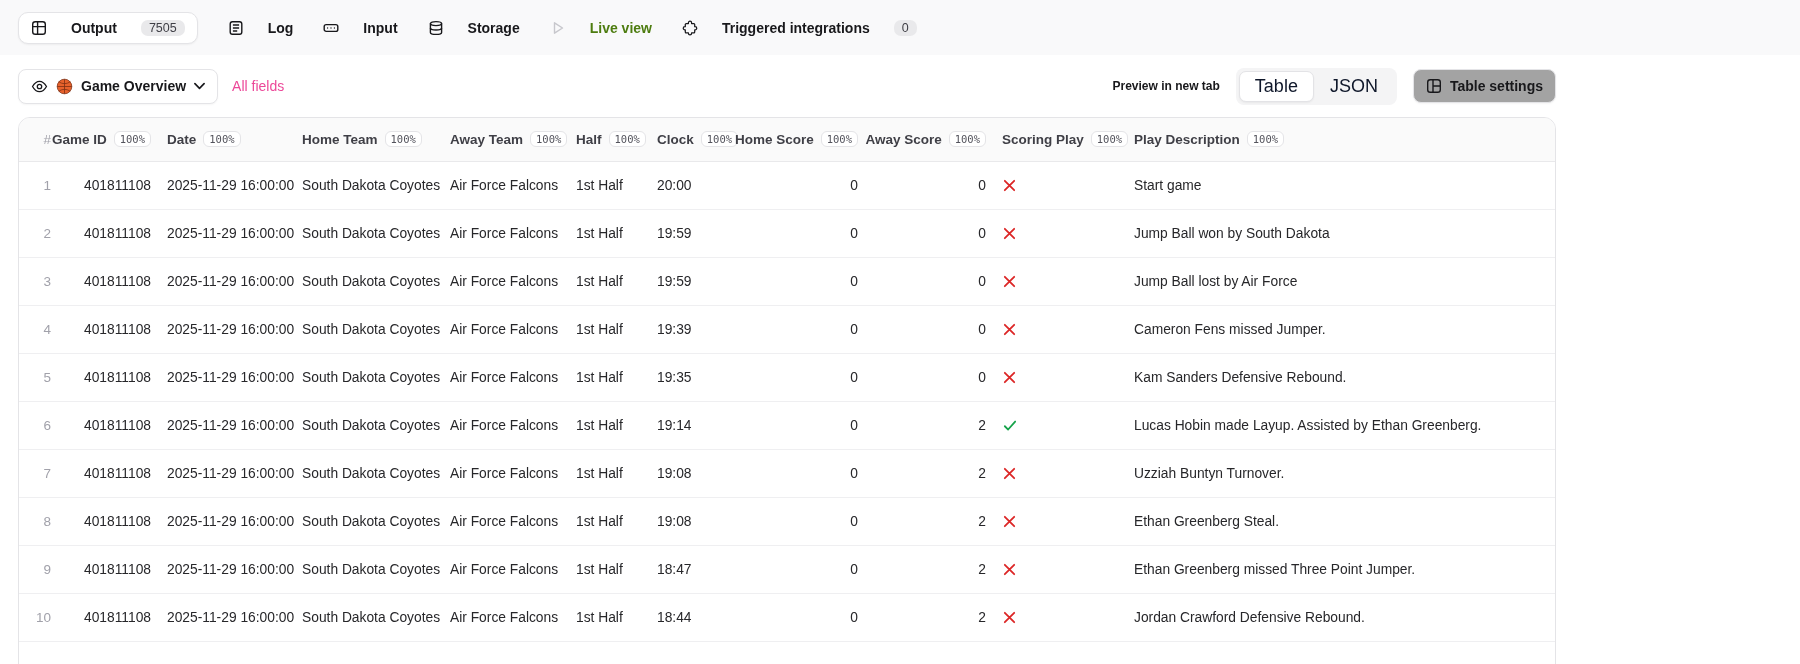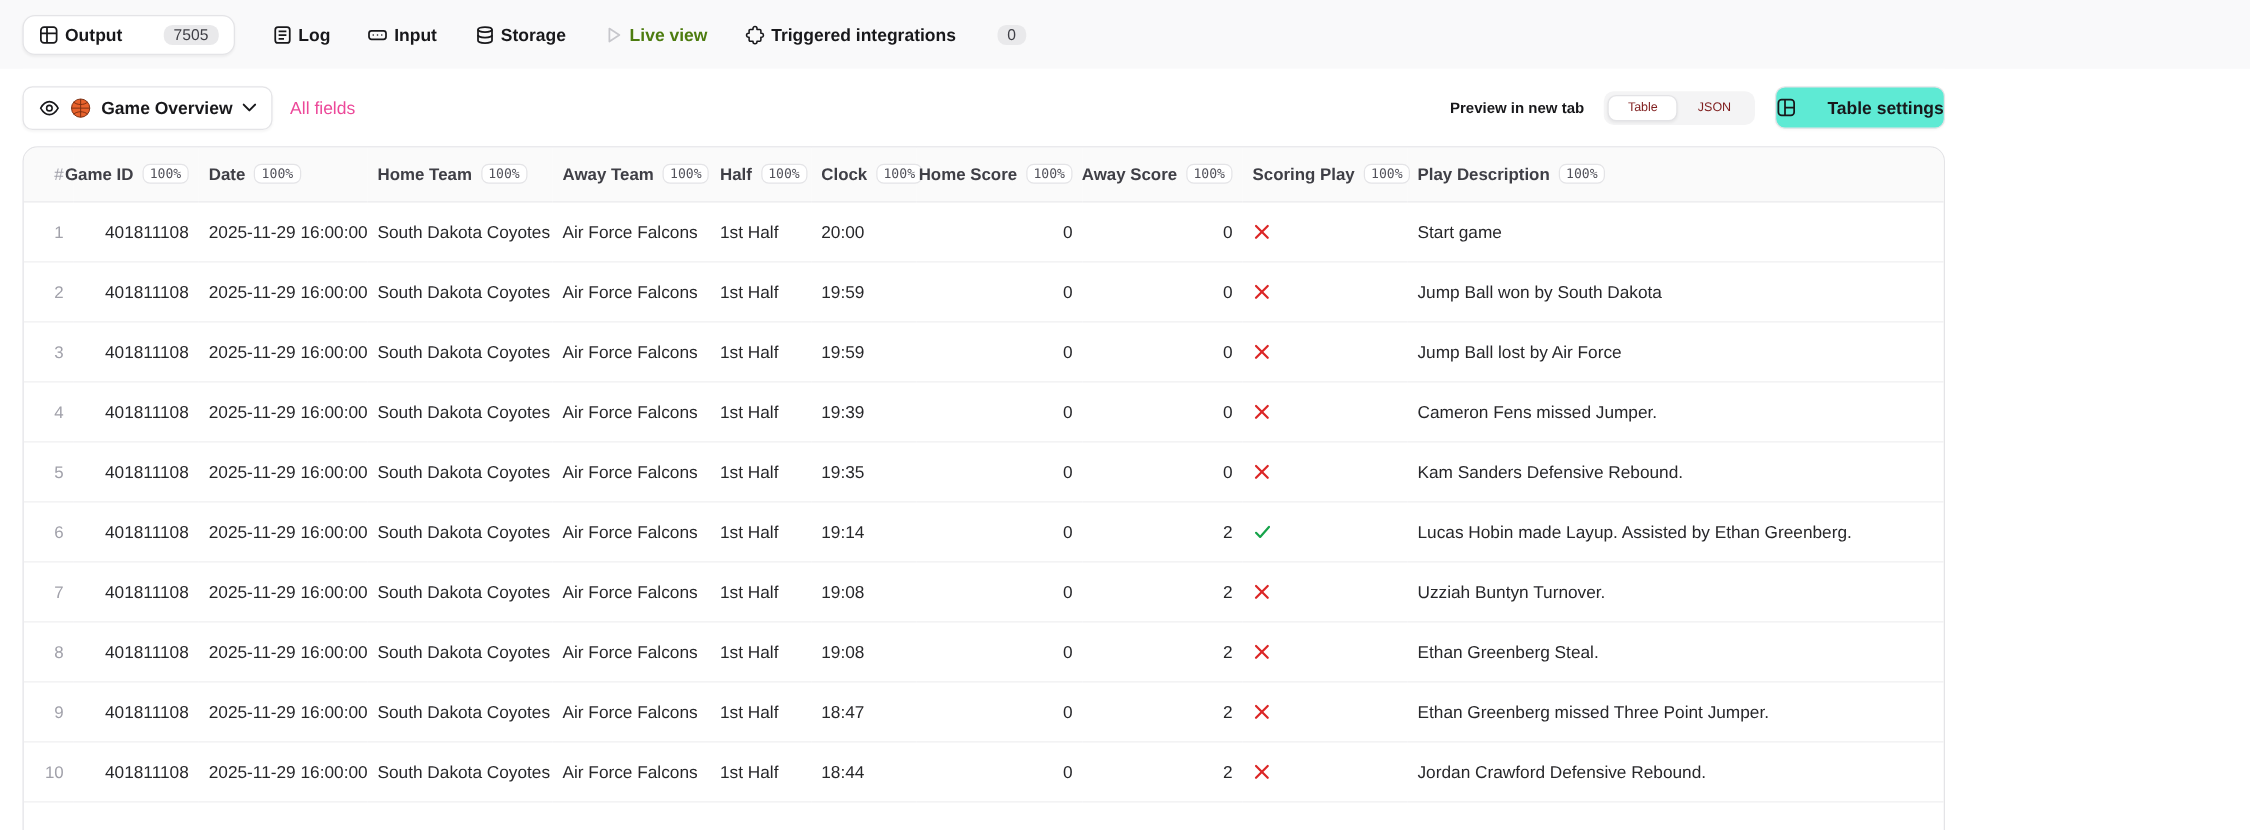--- a/index.html
+++ b/index.html
@@ -2,48 +2,48 @@
 <html><head>
 <meta charset="utf-8">
 <style>
   * { box-sizing: border-box; margin: 0; padding: 0; }
   html, body { width: 1800px; height: 664px; overflow: hidden; background: #ffffff;
     font-family: "Liberation Sans", sans-serif; color: #18181b; }
 
   
   .topbar { height: 55px; background: #f9f9fa; display: flex; align-items: center;
     padding: 0 18px; gap: 30px; }
-  .tab { display: flex; align-items: flex-start; gap: 5px; font-size: 14px; font-weight: 700;
+  .tab { display: flex; align-items: flex-start; gap: 24px; font-size: 14px; font-weight: 700;
     color: #18181b; cursor: pointer; white-space: nowrap; }
   .tab.active { background: #ffffff; border: 1px solid #e4e4e7; border-radius: 10px;
     padding: 7px 12px; box-shadow: 0 1px 2px rgba(0,0,0,.05); }
   .tab.disabled { color: #4d7c0f; }
   .tab.disabled svg { stroke: #c7c7cc; }
   .count-badge { background: #e9e9eb; border-radius: 7px; padding: 1px 8px;
-    font-size: 12.5px; font-weight: 500; color: #3f3f46; margin-left: 28px; }
+    font-size: 12.5px; font-weight: 500; color: #3f3f46; }
   .icon16 { width: 16px; height: 16px; flex: 0 0 auto; }
 
   
   .toolbar { height: 62px; margin: 0 244px 0 18px; display: flex; align-items: center;
     justify-content: space-between; background: #ffffff; }
   .toolbar-left { display: flex; align-items: center; gap: 14px; }
   .toolbar-right { display: flex; align-items: center; gap: 16px; }
   .view-button { display: flex; align-items: center; gap: 8px; background: #fff;
     border: 1px solid #e4e4e7; border-radius: 8px; padding: 8px 12px;
     box-shadow: 0 1px 2px rgba(0,0,0,.04); cursor: pointer; }
   .view-button .label { font-size: 14px; font-weight: 700; }
   .plain-label { font-size: 14px; font-weight: 400; color: #ec4899; }
   .link-label { font-size: 12px; font-weight: 700; color: #18181b; cursor: pointer; }
   .segmented { background: #f4f4f5; border-radius: 8px; padding: 3px; display: flex; }
-  .segment { padding: 5px 16px; font-size: 10px; font-weight: 500; color: #7f1d1d;
+  .segment { padding: 5px 16px; font-size: 18px; font-weight: 500; color: #0f172a;
     border-radius: 7px; cursor: pointer; }
   .segment.active { background: #ffffff; border: 1px solid #e3e3e6;
     box-shadow: 0 1px 2px rgba(0,0,0,.05); padding: 4px 15px; }
-  .settings-button { display: flex; align-items: center; gap: 25px; background: #5eead4;
-    border: 1px solid #e4e4e7; border-radius: 8px; padding: 8px 0;
+  .settings-button { display: flex; align-items: center; gap: 8px; background: #a3a3a3;
+    border: 1px solid #e4e4e7; border-radius: 8px; padding: 8px 12px;
     box-shadow: 0 1px 2px rgba(0,0,0,.04); font-size: 14px; font-weight: 600; cursor: pointer; }
 
   
   .table-wrap { margin: 0 244px 0 18px; border: 1px solid #e4e4e7; border-radius: 12px;
     background: #ffffff; overflow: hidden; height: 600px; }
   table { border-collapse: collapse; width: 100%; table-layout: fixed; }
   thead th { height: 43px; background: #fafafa; border-bottom: 1px solid #e9e9eb;
     font-size: 13.5px; font-weight: 700; color: #3f3f46; text-align: left;
     padding: 0 8px; white-space: nowrap; }
   thead th .th-inner { display: flex; align-items: center; gap: 7px; }

